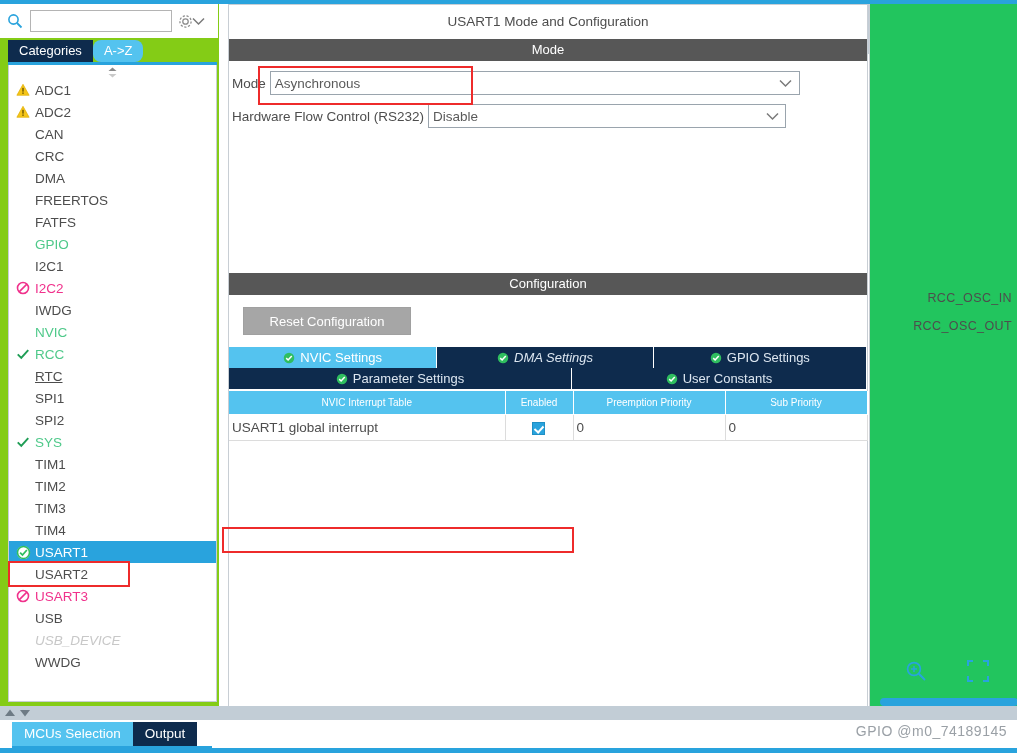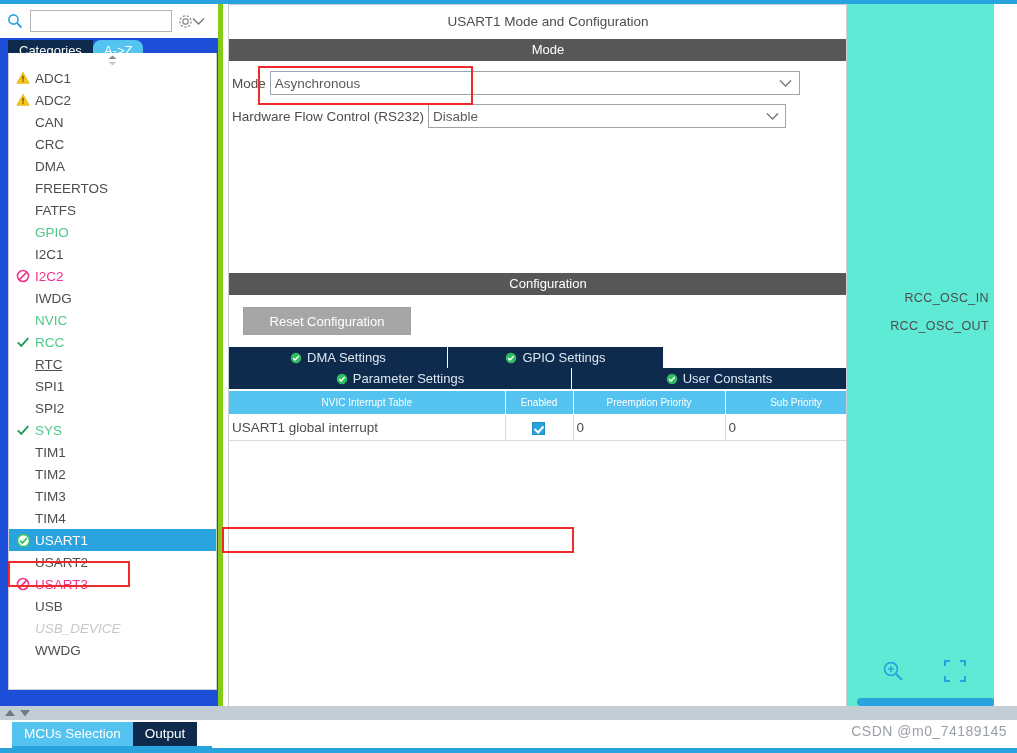--- a/index.html
+++ b/index.html
@@ -10,35 +10,35 @@
     font-family:"Liberation Sans","DejaVu Sans",sans-serif;
     font-size:13px;color:#3c3c3c;
     overflow:hidden;position:relative;
   }
   .app{position:absolute;inset:0;}
 
   
   .top-accent{position:absolute;left:0;top:0;width:1017px;height:4px;background:#29a3dd;}
 
   
-  .sidebar{position:absolute;left:0;top:4px;width:218px;height:702px;background:#1d4ed8;border-right:5px solid #84cc16;}
+  .sidebar{position:absolute;left:0;top:4px;width:218px;height:702px;background:#84cc16;border-right:1px solid #84cc16;}
   .search-row{position:absolute;left:0;top:0;width:218px;height:34px;background:#fff;display:flex;align-items:center;}
   .search-icon{width:30px;height:34px;display:flex;align-items:center;justify-content:center;}
   .search-box{width:142px;height:22px;border:1px solid #b4b4b4;background:#fff;display:flex;align-items:center;box-sizing:border-box;position:relative;}
   .search-input{border:none;outline:none;flex:1;height:18px;font-family:"Liberation Sans",sans-serif;font-size:12px;padding-left:4px;background:transparent;color:#555;}
   .search-chevron{width:20px;display:flex;align-items:center;justify-content:center;}
   .gear-icon{width:26px;height:34px;display:flex;align-items:center;justify-content:center;}
 
   .cat-tabs{position:absolute;left:8px;top:36px;height:22px;display:flex;}
   .cat-tab{height:22px;line-height:22px;padding:0 11px;font-size:13px;box-sizing:border-box;}
   .cat-tab.inactive{background:#0e2b4d;color:#ffffff;}
   .cat-tab.active{background:#54c3ef;color:#ffffff;border-radius:8px;}
   .tab-underline{position:absolute;left:8px;top:58px;width:209px;height:3px;background:#29a3dd;}
 
-  .list-wrap{position:absolute;left:8px;top:49px;width:209px;height:637px;background:#fff;border:1px solid #c8ced4;border-top:none;box-sizing:border-box;overflow:hidden;}
+  .list-wrap{position:absolute;left:8px;top:61px;width:209px;height:637px;background:#fff;border:1px solid #c8ced4;border-top:none;box-sizing:border-box;overflow:hidden;}
   .scroll-grip{height:14px;display:flex;align-items:center;justify-content:center;}
   .periph-list{list-style:none;margin:0;padding:0;}
   .periph-item{height:22px;display:flex;align-items:center;padding-left:4px;font-size:13.5px;color:#4d4d4d;box-sizing:border-box;}
   .periph-item .badge{width:20px;min-width:20px;display:flex;align-items:center;justify-content:center;}
   .periph-item .pname{padding-left:2px;}
   .periph-item.selected{background:#29a3dd;}
   .periph-item.selected .pname{color:#ffffff;}
 
   
   .center{position:absolute;left:228px;top:4px;width:640px;height:702px;background:#ffffff;border:1px solid #c8ced4;box-sizing:border-box;}
@@ -63,21 +63,21 @@
   .cfg-tab .chk{margin-right:5px;display:flex;align-items:center;}
 
   .nvic-table{width:100%;border-collapse:collapse;margin-top:2px;table-layout:fixed;}
   .nvic-table th{background:#54c3ef;color:#ffffff;font-weight:normal;font-size:10px;height:21px;border-right:1px solid #ffffff;border-bottom:1px solid #ffffff;}
   .nvic-table td{height:23px;font-size:13.5px;color:#4d4d4d;border-right:1px solid #dcdcdc;border-bottom:1px solid #dcdcdc;padding-left:3px;background:#ffffff;}
   .nvic-table td.ctr{text-align:center;padding-left:0;}
   .cb{width:13px;height:13px;display:inline-block;background:#29a3dd;border:1px solid #1f8fc4;position:relative;vertical-align:middle;box-sizing:border-box;}
   .cb:after{content:"";position:absolute;left:3px;top:1px;width:4px;height:7px;border:solid #ffffff;border-width:0 2px 2px 0;transform:rotate(42deg);}
 
   
-  .right{position:absolute;left:846px;top:4px;width:148px;height:702px;background:#5eead4;border-left:1px solid #c8ced4;box-sizing:border-box;overflow:hidden;}
+  .right{position:absolute;left:869px;top:4px;width:148px;height:702px;background:#22c55e;border-left:1px solid #c8ced4;box-sizing:border-box;overflow:hidden;}
   .rcc-labels{position:absolute;left:0;top:280px;width:148px;text-align:right;padding-right:6px;box-sizing:border-box;}
   .rcc-label{font-size:12.5px;color:#4d4d4d;letter-spacing:.4px;line-height:28px;font-family:"Liberation Sans",sans-serif;}
   .zoom-tools{position:absolute;left:0;top:655px;width:148px;display:flex;align-items:center;}
   .zoom-in-icon{margin-left:34px;}
   .fit-icon{margin-left:38px;}
   .hscroll{position:absolute;left:10px;top:694px;width:138px;height:8px;background:#29a3dd;border-radius:4px;}
 
   
   .splitter{position:absolute;left:868px;top:4px;width:12px;height:50px;background:#c2cdd6;}
   .splitter .tri{position:absolute;left:1px;width:0;height:0;}
@@ -327,21 +327,30 @@
         </div>
       </div>
     </div>
 
     <div class="section-bar">Configuration</div>
 
     <div class="config-body">
       <div class="reset-btn">Reset Configuration</div>
 
       <div class="tabs-row" id="cfg-tabs-1">
-          <div class="cfg-tab dark" style="width: 219px;">
+          <div class="cfg-tab active" style="width: 211px;">
+            <span class="chk">
+              <svg width="12" height="12" viewBox="0 0 16 16">
+                <circle cx="8" cy="8" r="7" fill="#2fbe5f"></circle>
+                <polyline points="4.3,8.2 6.8,10.7 11.7,5.2" fill="none" stroke="#ffffff" stroke-width="2"></polyline>
+              </svg>
+            </span>
+            <span>NVIC Settings</span>
+          </div>
+          <div class="cfg-tab dark" style="width: 219px; font-style: italic;">
             <span class="chk">
               <svg width="12" height="12" viewBox="0 0 16 16">
                 <circle cx="8" cy="8" r="7" fill="#2fbe5f"></circle>
                 <polyline points="4.3,8.2 6.8,10.7 11.7,5.2" fill="none" stroke="#ffffff" stroke-width="2"></polyline>
               </svg>
             </span>
             <span>DMA Settings</span>
           </div>
           <div class="cfg-tab dark" style="width: 216px;">
             <span class="chk">
@@ -441,20 +450,20 @@
     </svg>
   </div>
 
   <div class="bottom-bar">
     <div class="bot-tabs">
       <div class="bot-tab active">MCUs Selection</div>
       <div class="bot-tab inactive">Output</div>
     </div>
     <div class="bot-underline"></div>
   </div>
-  <div class="watermark">CSDN @m0_74189145</div>
+  <div class="watermark">GPIO @m0_74189145</div>
   <div class="bot-strip"></div>
 
   <div class="anno anno-mode"></div>
   <div class="anno anno-usart1"></div>
   <div class="anno anno-nvicrow"></div>
 
 </div>
 
 </body></html>

